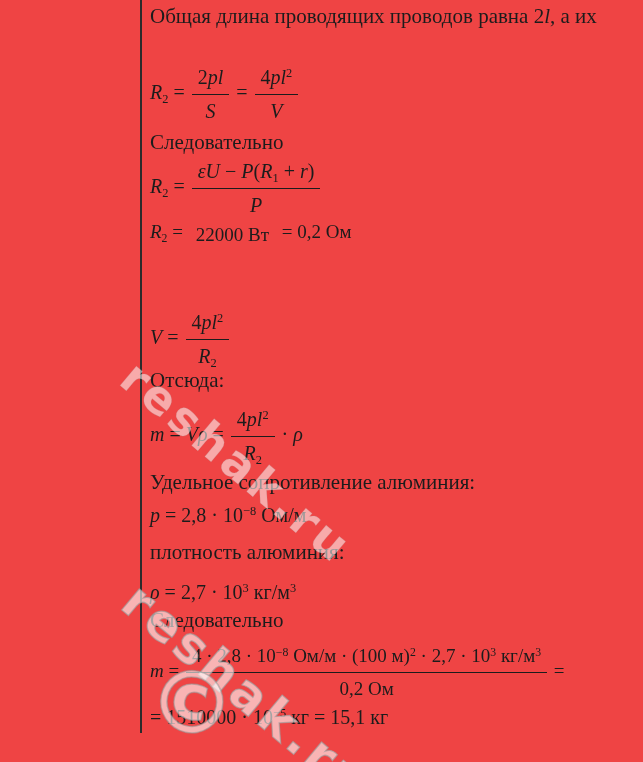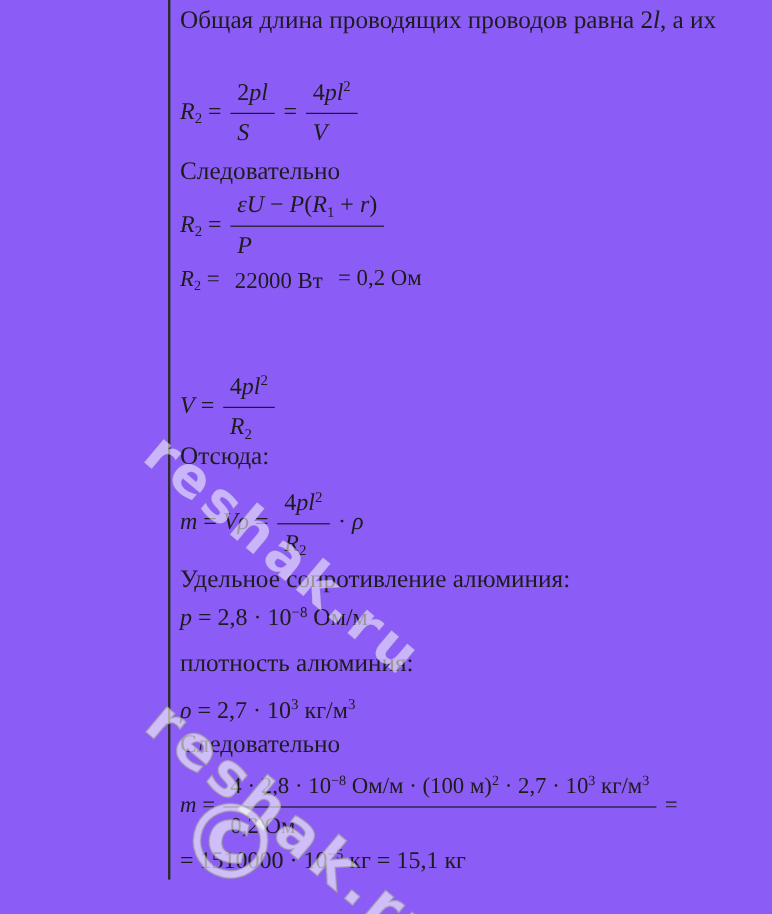--- a/index.html
+++ b/index.html
@@ -4,21 +4,21 @@
 <style>
   html, body {
     margin: 0;
     padding: 0;
     background: #ffffff;
   }
   .page {
     position: relative;
     width: 643px;
     height: 762px;
-    background: #8b5cf6;
+    background: #ef4444;
     overflow: hidden;
     font-family: "Liberation Serif", "DejaVu Serif", serif;
     color: #1c1c1c;
   }
   .divider {
     position: absolute;
     left: 140px;
     top: 0;
     width: 1.5px;
     height: 733px;
@@ -33,21 +33,21 @@
   .text { font-size: 21px; white-space: pre; }
   .formula { font-size: 20px; white-space: nowrap; line-height: 1.25; }
   .formula.small { font-size: 19px; }
   .run { white-space: pre; }
   .it { font-style: italic; }
   sub { font-size: 0.62em; vertical-align: -0.3em; line-height: 0; }
   sup { font-size: 0.62em; vertical-align: 0.55em; line-height: 0; }
   .frac {
     display: inline-block;
     vertical-align: middle;
-    text-align: left;
+    text-align: center;
     margin: 0 2px;
   }
   .frac .num {
     display: block;
     padding: 1px 6px 4px;
     border-bottom: 1.6px solid #1c1c1c;
   }
   .frac .den {
     display: block;
     padding: 4px 6px 1px;

